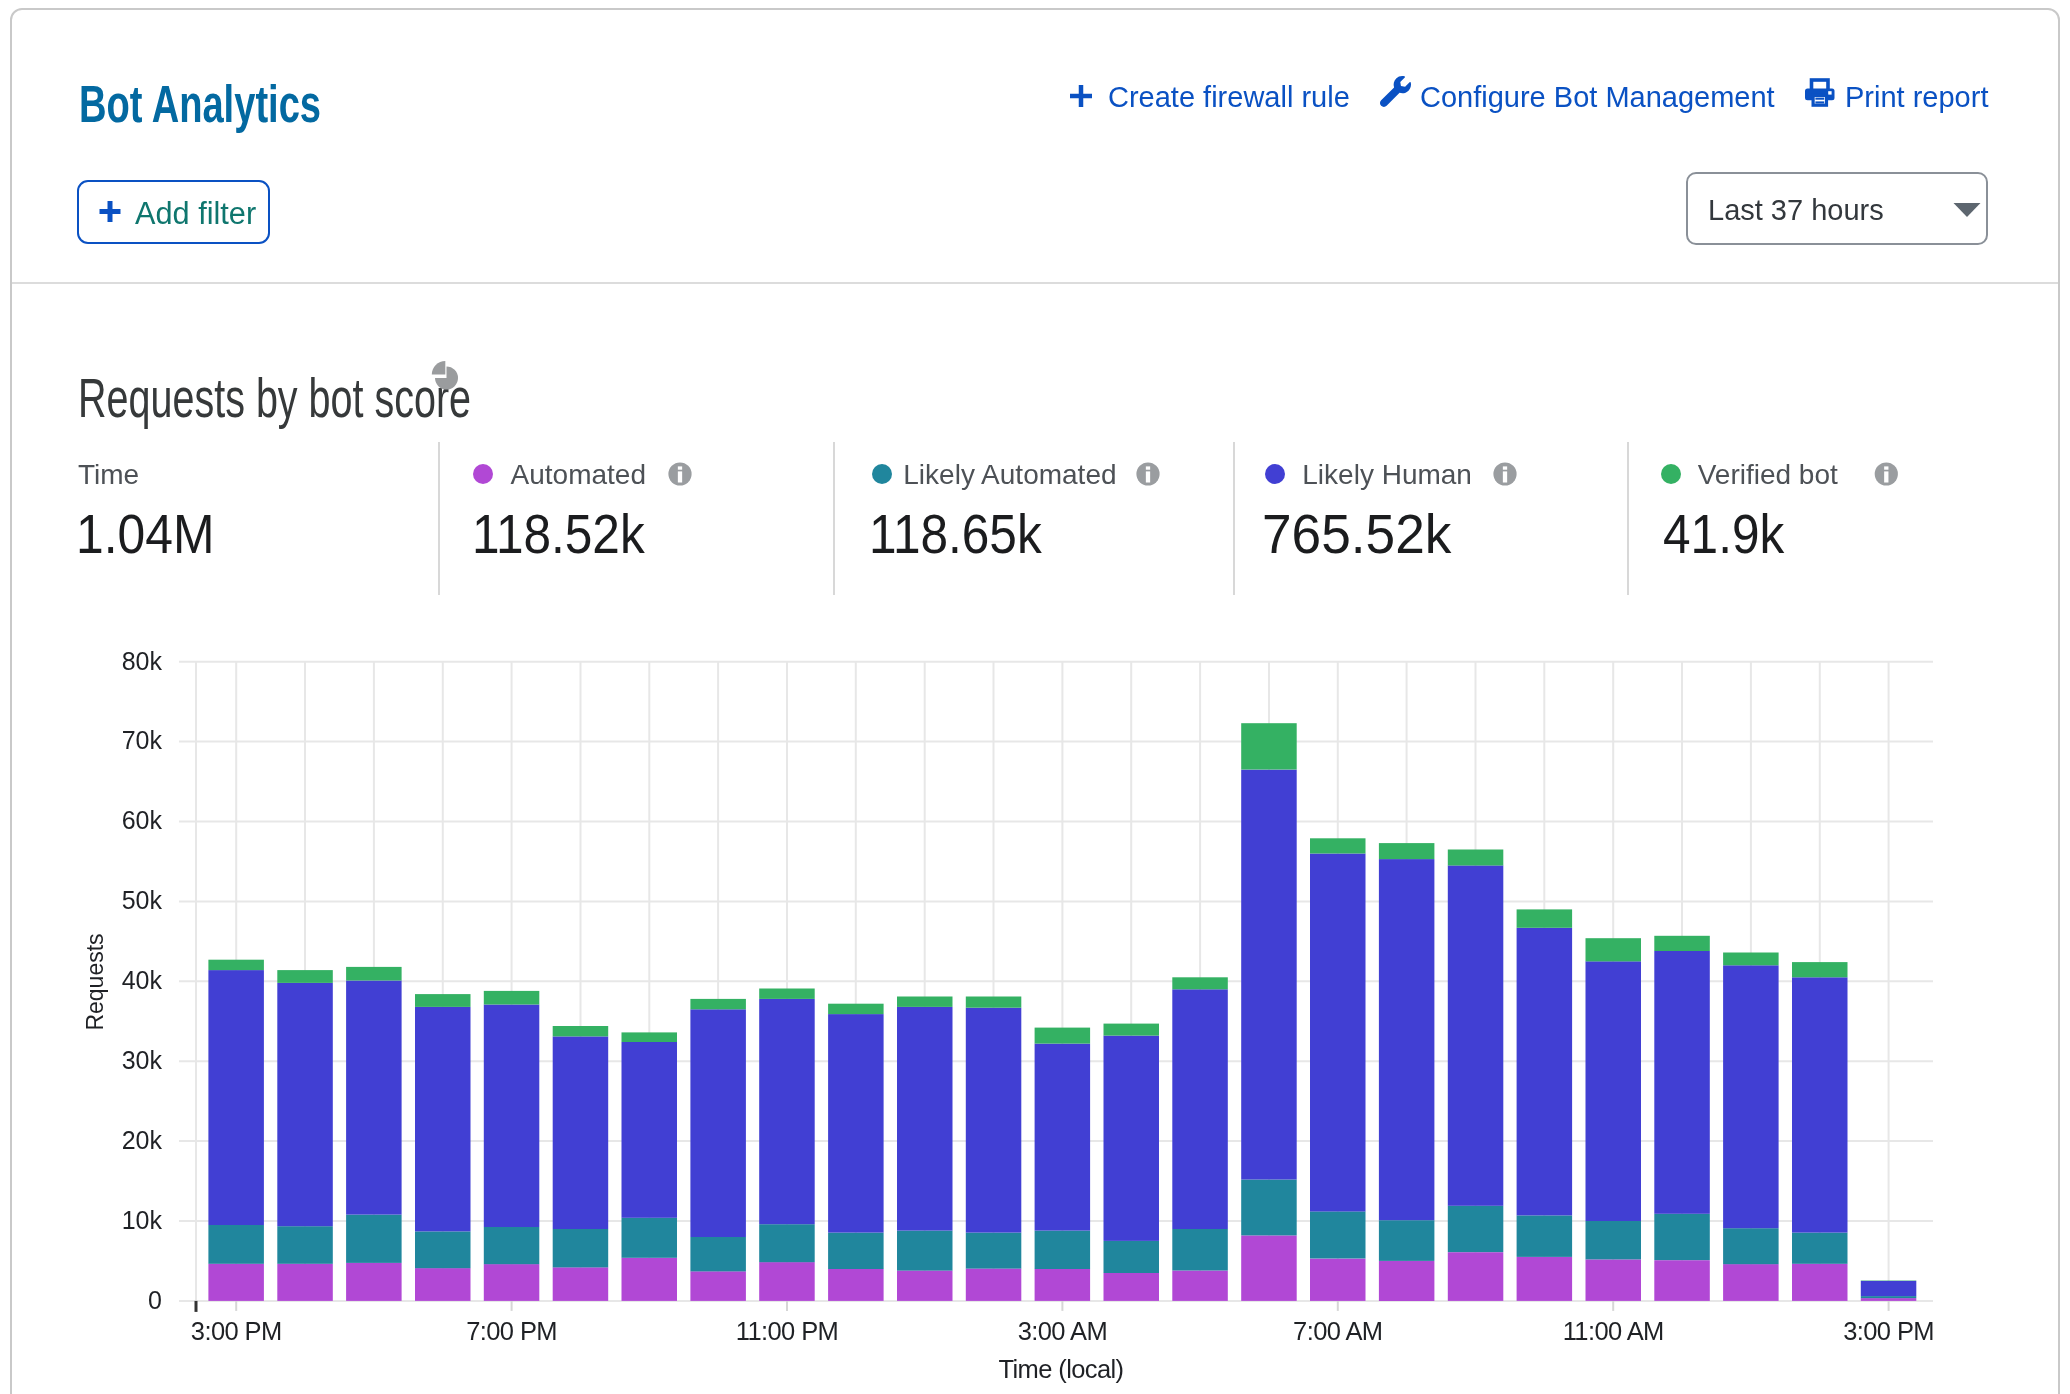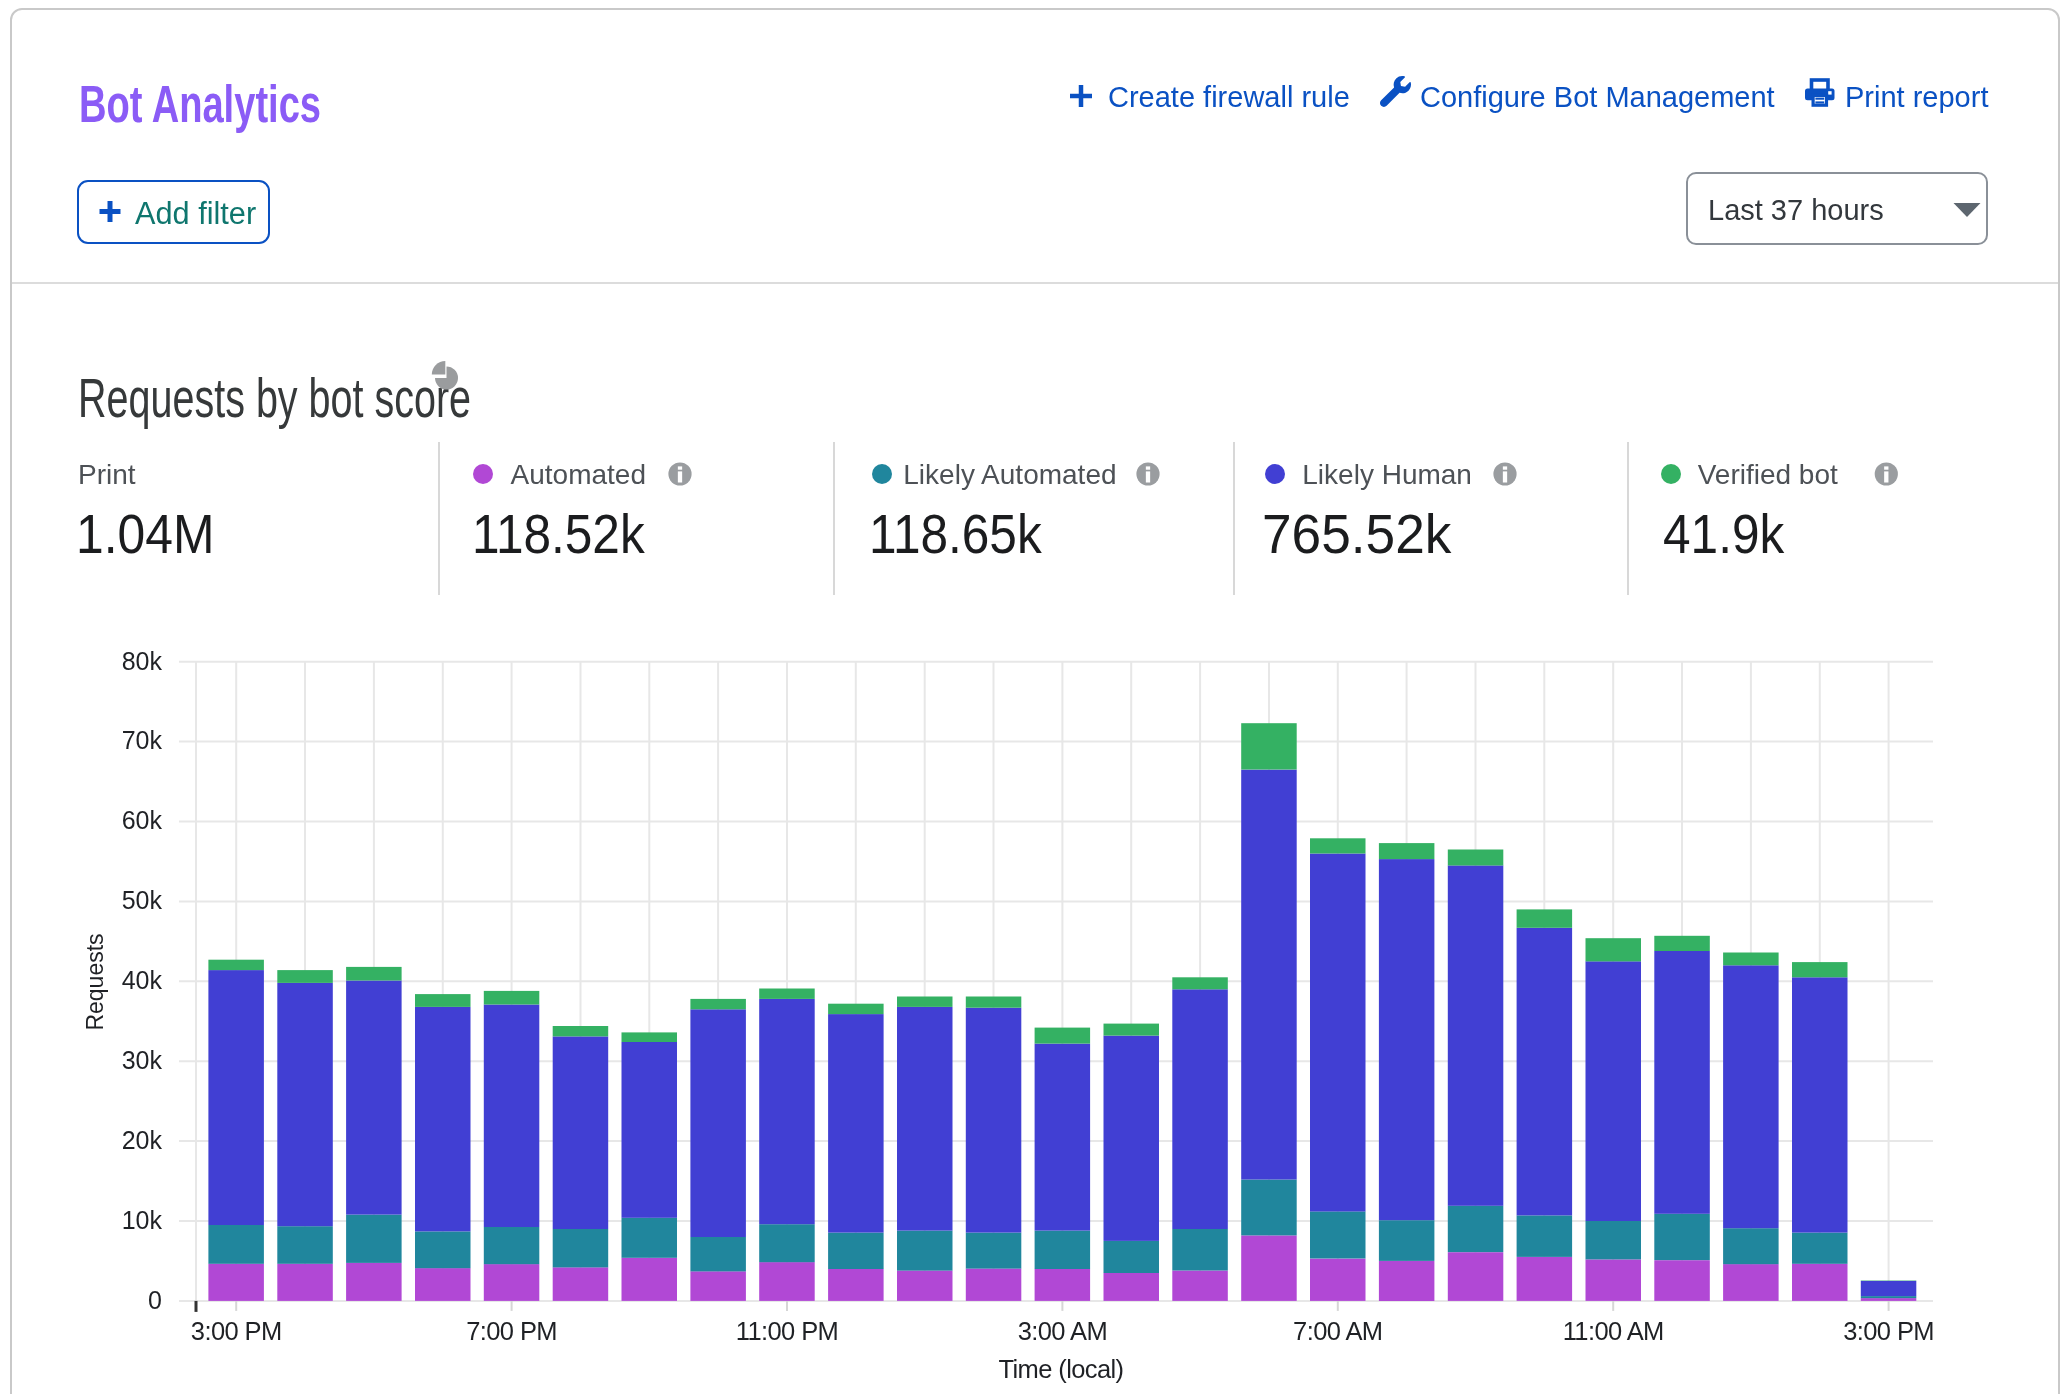--- a/index.html
+++ b/index.html
@@ -4,21 +4,21 @@
 html,body{width:2070px;height:1394px;background:#fff;font-family:"Liberation Sans",sans-serif;position:relative;overflow:hidden}
 .abs{position:absolute}
 .link{color:#0a51c3;font-size:29px;line-height:29px}
 .slabel{color:#4d5156;font-size:28px;line-height:28px;letter-spacing:0px}
 .sval{color:#1b1c1e;font-size:56px;line-height:56px;font-weight:normal}
 .sq{display:inline-block;transform:scaleX(0.885);transform-origin:0 0}
 .hsq{display:inline-block;transform-origin:0 0}
 </style></head><body>
 <div class="abs" style="left:10px;top:8px;width:2050px;height:1400px;border:2px solid #c9c9c9;border-radius:12px"></div>
 <div class="abs" style="left:12px;top:282px;width:2046px;height:2px;background:#dcdcdc"></div>
-<div class="abs" style="left:79px;top:79px;font-size:51px;line-height:51px;font-weight:bold;color:#8b5cf6"><span class="hsq" style="transform:scaleX(0.747)">Bot Analytics</span></div>
+<div class="abs" style="left:79px;top:79px;font-size:51px;line-height:51px;font-weight:bold;color:#0369a1"><span class="hsq" style="transform:scaleX(0.747)">Bot Analytics</span></div>
 <div class="abs link" style="left:1108px;top:83px">Create firewall rule</div>
 <div class="abs link" style="left:1420px;top:83px">Configure Bot Management</div>
 <div class="abs link" style="left:1845px;top:83px">Print report</div>
 <div class="abs" style="left:77px;top:180px;width:193px;height:64px;border:2px solid #0a51c3;border-radius:11px"></div>
 <svg class="abs" style="left:96px;top:197px" width="30" height="30" viewBox="0 0 30 30">
     <line x1="3.5" y1="14.5" x2="24.5" y2="14.5" stroke="#0a51c3" stroke-width="5"></line>
     <line x1="14" y1="4.0" x2="14" y2="25.0" stroke="#0a51c3" stroke-width="5"></line>
   </svg>
 <div class="abs" style="left:135px;top:198px;font-size:31px;line-height:31px;color:#0f766e"><span class="hsq" style="transform:scaleX(0.99)">Add filter</span></div>
 <div class="abs" style="left:1686px;top:172px;width:302px;height:73px;border:2px solid #8a9098;border-radius:10px"></div>
@@ -55,21 +55,21 @@
     <circle cx="1148" cy="474" r="11.6" fill="#9a9da0"></circle>
     <rect x="1145.85" y="471.4" width="4.3" height="11.1" fill="#fff"></rect>
     <rect x="1145.85" y="466.4" width="4.3" height="3.3" fill="#fff"></rect>
     <circle cx="1505" cy="474" r="11.6" fill="#9a9da0"></circle>
     <rect x="1502.85" y="471.4" width="4.3" height="11.1" fill="#fff"></rect>
     <rect x="1502.85" y="466.4" width="4.3" height="3.3" fill="#fff"></rect>
     <circle cx="1886.3" cy="474" r="11.6" fill="#9a9da0"></circle>
     <rect x="1884.1499999999999" y="471.4" width="4.3" height="11.1" fill="#fff"></rect>
     <rect x="1884.1499999999999" y="466.4" width="4.3" height="3.3" fill="#fff"></rect>
   </svg>
-<div class="abs slabel" style="left:78px;top:460.5px">Print</div>
+<div class="abs slabel" style="left:78px;top:460.5px">Time</div>
 <div class="abs sval" style="left:75.5px;top:506px"><span class="sq" style="transform:scaleX(0.89)">1.04M</span></div>
 <div class="abs slabel" style="left:510.6px;top:460.5px">Automated</div>
 <div class="abs sval" style="left:472px;top:506px"><span class="sq" style="transform:scaleX(0.885)">118.52k</span></div>
 <div class="abs slabel" style="left:903.3px;top:460.5px">Likely Automated</div>
 <div class="abs sval" style="left:869px;top:506px"><span class="sq" style="transform:scaleX(0.885)">118.65k</span></div>
 <div class="abs slabel" style="left:1302.3px;top:460.5px">Likely Human</div>
 <div class="abs sval" style="left:1261.5px;top:506px"><span class="sq" style="transform:scaleX(0.95)">765.52k</span></div>
 <div class="abs slabel" style="left:1697.7px;top:460.5px">Verified bot</div>
 <div class="abs sval" style="left:1663px;top:506px"><span class="sq" style="transform:scaleX(0.885)">41.9k</span></div>
 <div class="abs" style="left:438px;top:442px;width:2px;height:153px;background:#d8d8d8"></div>

